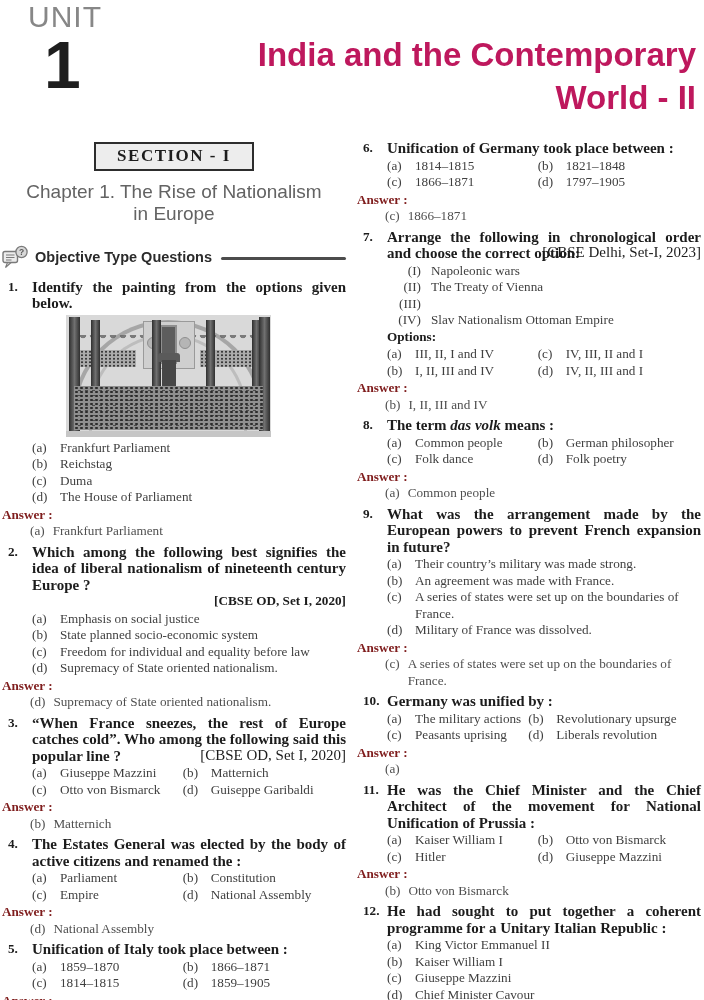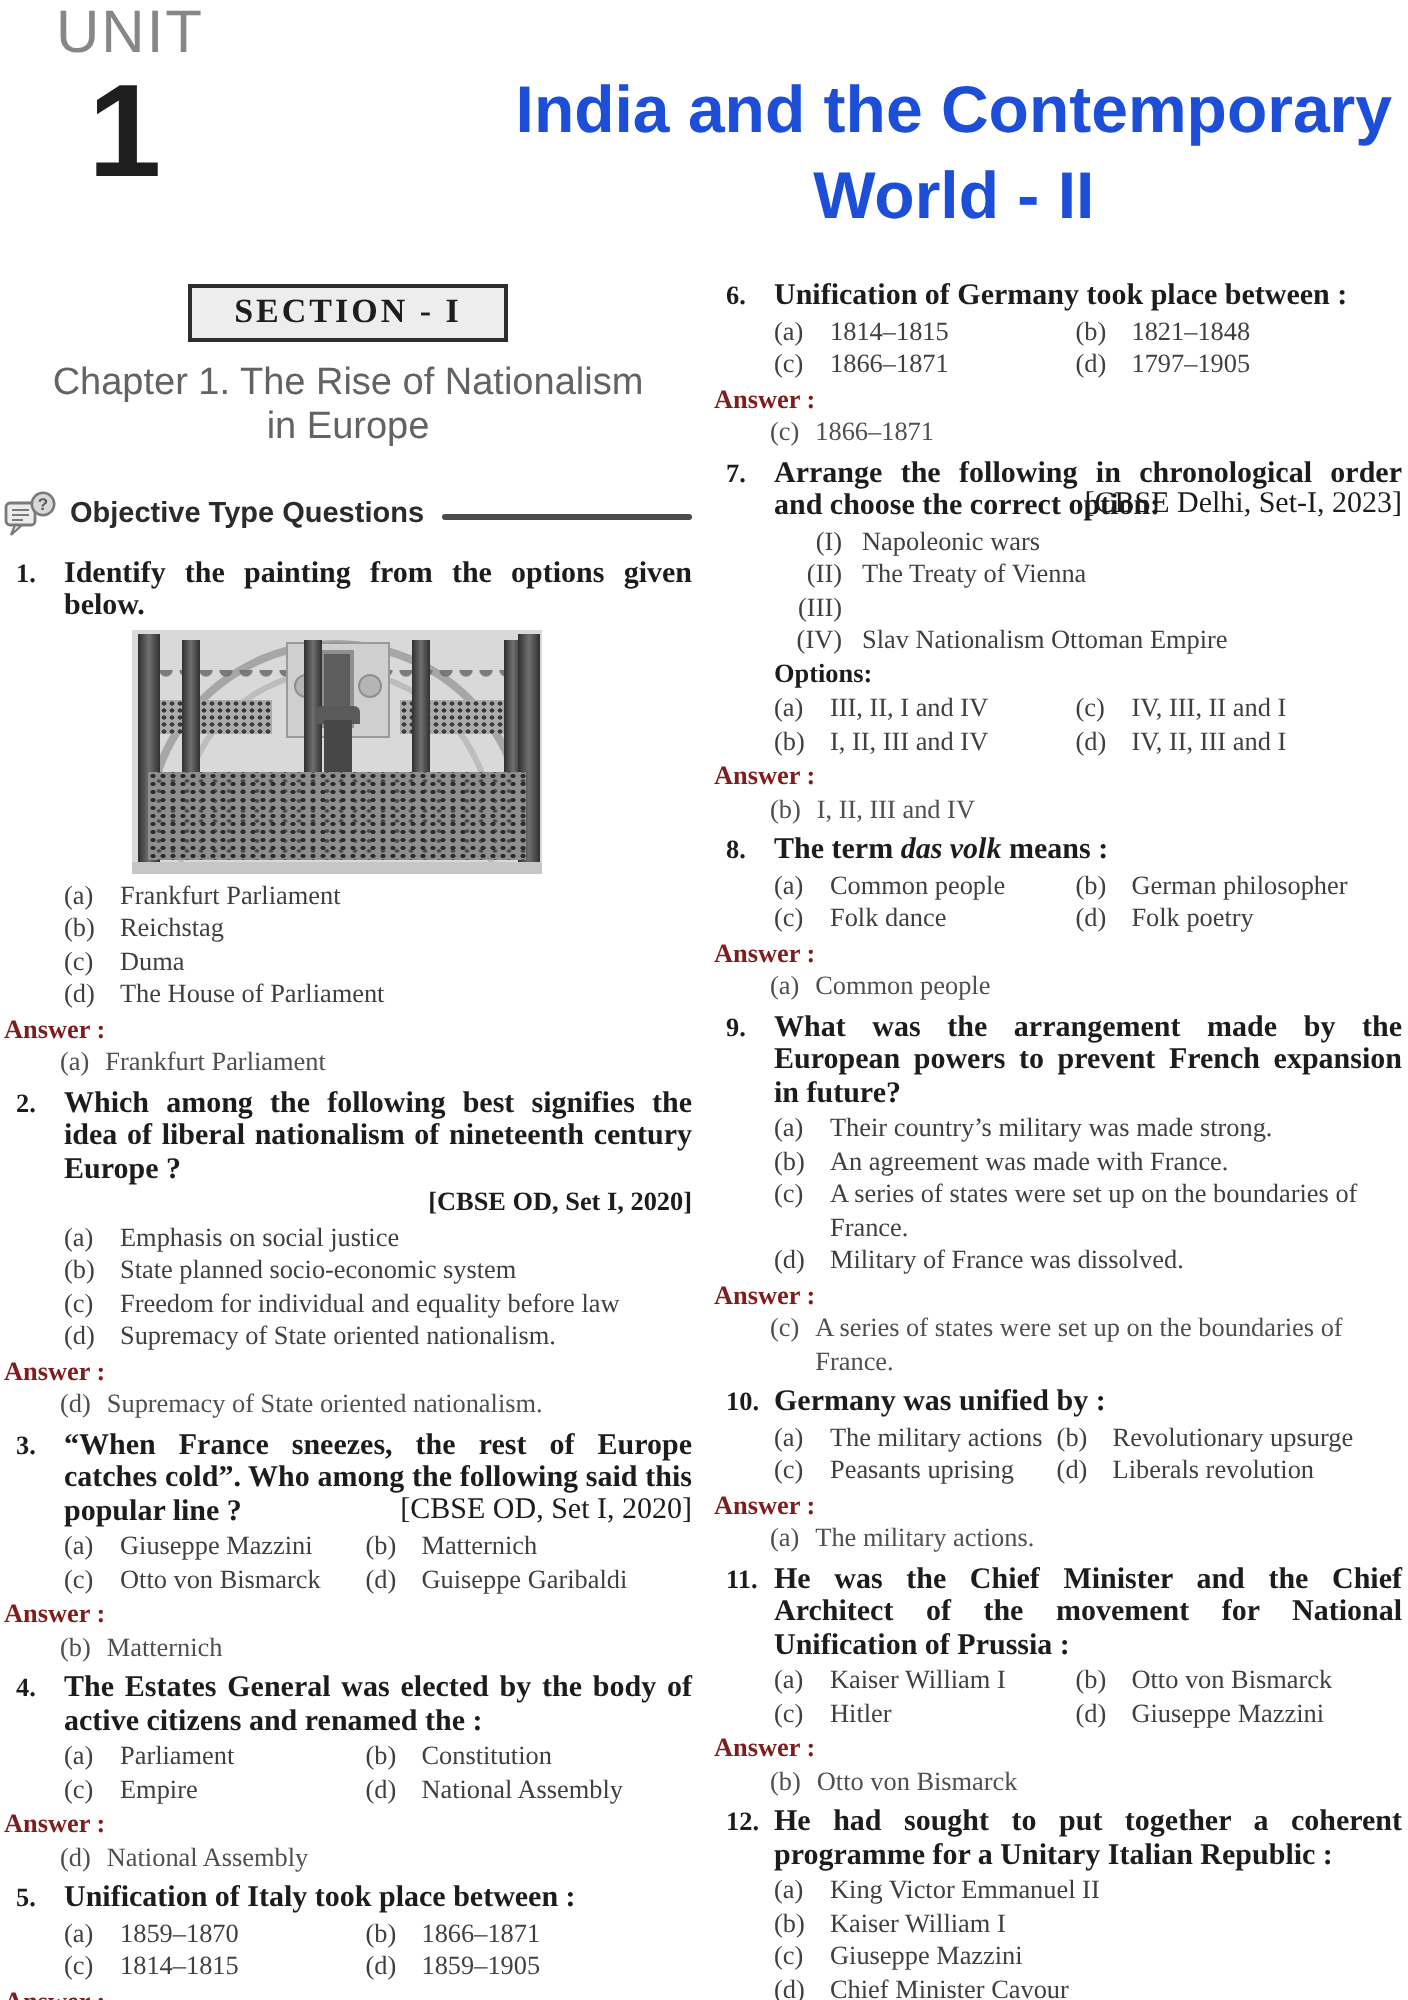--- a/index.html
+++ b/index.html
@@ -16,23 +16,23 @@
   .unit-block { position:absolute; left:28px; top:2px; }
   .unit-label {
     font-family:"Liberation Sans", sans-serif; font-weight:normal;
     font-size:30px; color:#878787; letter-spacing:1px; line-height:1;
   }
   .unit-num {
     font-family:"Liberation Sans", sans-serif; font-weight:bold;
     font-size:66px; color:#1e1e1e; line-height:0.92; margin-left:16px; margin-top:3px;
   }
   .page-title {
-    position:absolute; right:8px; top:34px; text-align:center;
+    position:absolute; right:8px; top:34px; text-align:right;
     font-family:"Liberation Sans", sans-serif; font-weight:bold;
-    font-size:33px; color:#1d4ed8; line-height:1.3;
+    font-size:33px; color:#be185d; line-height:1.3;
   }
   
   .columns { display:flex; gap:11px; padding:0 3px 0 2px; }
   .col { width:344px; flex:none; }
   .col-right { padding-top:12px; }
   
   .section-banner {
     width:160px; margin:14px auto 10px;
     border:2px solid #2d2d2d; background:#ededed;
     text-align:center; font-weight:bold; font-size:17px;
@@ -508,21 +508,20 @@
               <div class="opt">
                   <span class="l">(d)</span>
                   <span class="t">Liberals revolution</span>
                 </div>
             </div>
           </div>
         </div>
         <div class="ansline">Answer :</div>
         <div class="ans">
             <span class="l">(a)</span>
-            <span class="t">The military actions.</span>
           </div>
       </div>
 
       <div class="qblock">
         <div class="q">
           <span class="qn">11.</span>
           <div class="qbody">
             <div class="qt">He was the Chief Minister and the Chief Architect of the movement for National Unification of Prussia :</div>
             <div class="opts opts2">
               <div class="opt">

